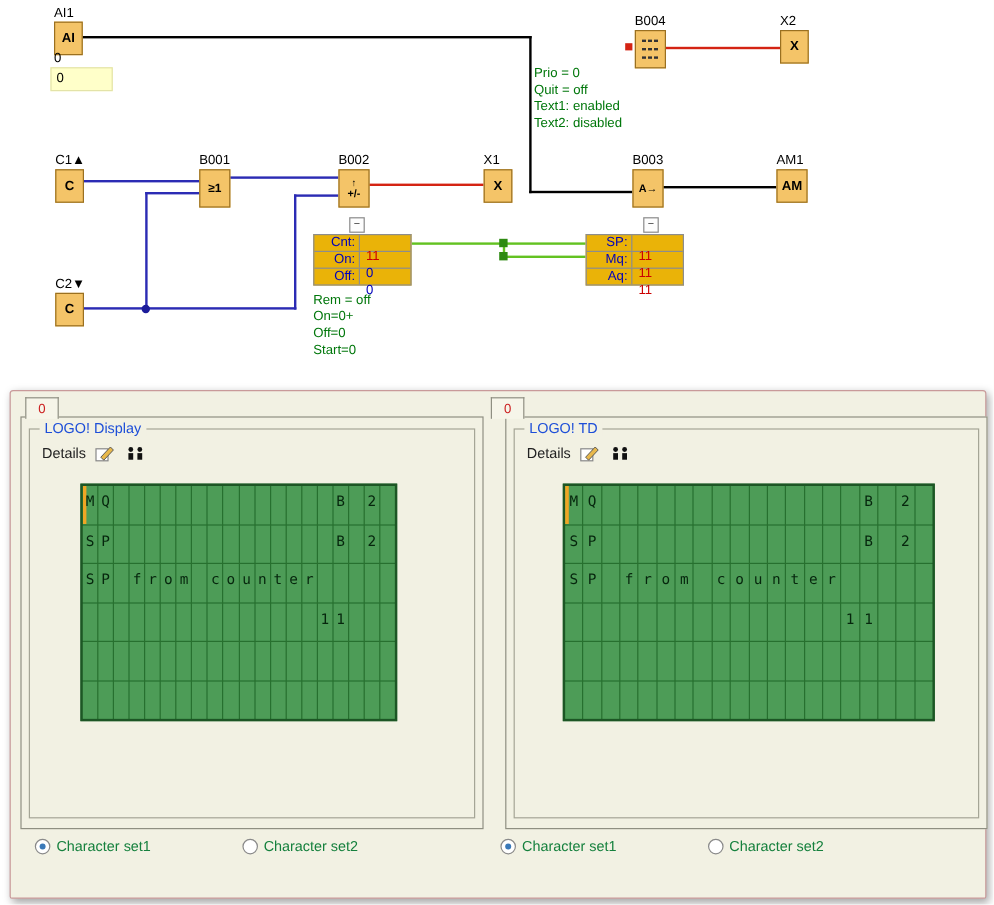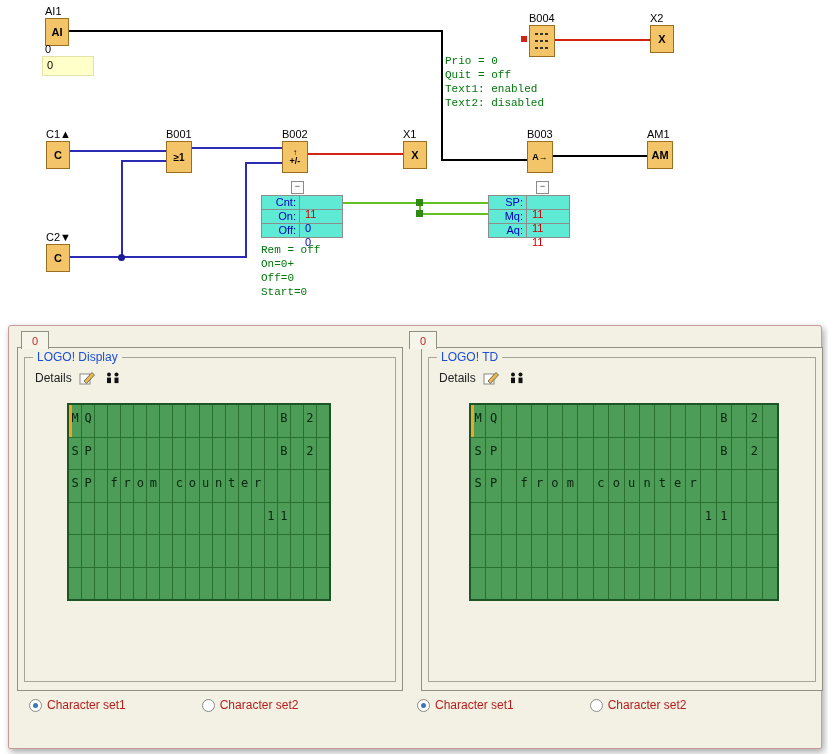--- a/index.html
+++ b/index.html
@@ -25,23 +25,23 @@
   .block.fn .bbody{width:24px;height:30px;font-weight:bold;}
   .b2body{flex-direction:column;line-height:9px;font-size:9px;}
   .b2top{font-size:8px;}
   .msg-lines{width:14px;height:16px;display:flex;flex-direction:column;justify-content:space-between;}
   .msg-lines i{display:block;height:2px;background:repeating-linear-gradient(90deg,#333 0 3px,transparent 3px 5px);}
   .collapse{position:absolute;width:11px;height:11px;background:#fdfdfd;border:1px solid #8a8a8a;
             font-size:9px;line-height:9px;text-align:center;color:#333;}
   .note{position:absolute;background:#ffffc9;border:1px solid #e3e3a8;font-size:11px;padding:2px 4px;width:42px;height:14px;}
   .freeval{position:absolute;font-size:11px;color:#000;}
 
-  .plist{position:absolute;font-family:Liberation Mono, monospace;font-size:11px;
+  .plist{position:absolute;font-family:Liberation Sans, sans-serif;font-size:11px;
          line-height:14px;color:#00770b;white-space:pre;}
-  .ptable{position:absolute;background:#5eead4;border:1px solid #8d8d8d;width:80px;}
+  .ptable{position:absolute;background:#eab308;border:1px solid #8d8d8d;width:80px;}
   .prow{display:flex;height:13px;border-bottom:1px solid #8d8d8d;font-size:11px;line-height:13px;}
   .prow:last-child{border-bottom:none;}
   .plabel{width:34px;text-align:right;color:#0000bb;border-right:1px solid #8d8d8d;padding-right:3px;}
   .pval{padding-left:5px;color:#0000bb;margin-top:12px;}
   .pval.red{color:#cc0000;}
 
   
   #dialog{position:absolute;left:8px;top:325px;width:812px;height:422px;
           background:#f2f1e3;border:1px solid #c99a9a;border-radius:3px 3px 2px 2px;
           box-shadow:2px 3px 7px rgba(0,0,0,.35);}
@@ -68,21 +68,21 @@
   .gcell{background:#4d9c57;font-family:"DejaVu Sans Mono",monospace;font-size:12px;
          color:#06260d;display:flex;justify-content:center;padding-top:6px;box-sizing:border-box;}
   .gcell.cursor{box-shadow:inset 3px 0 0 #efa624;}
 
   .radio-group{position:absolute;top:372px;display:flex;align-items:center;}
   .radio{width:13px;height:13px;border-radius:50%;background:#fff;border:1px solid #8a8a8a;
          box-sizing:border-box;position:relative;}
   .radio.checked::after{content:"";position:absolute;left:3px;top:3px;width:5px;height:5px;
          border-radius:50%;background:#3a79b8;}
   .radio.r2{margin-left:76px;}
-  .rlabel{font-size:12px;color:#b91c1c;margin-left:5px;}
+  .rlabel{font-size:12px;color:#15803d;margin-left:5px;}
 </style>
 </head>
 <body>
 
 <div id="screen">
 
   <div id="canvas">
 
     <div class="wire w-black" style="left:67px;top:30px;width:376px;height:2px"></div>
     <div class="wire w-black" style="left:441px;top:30px;width:2px;height:131px"></div>

